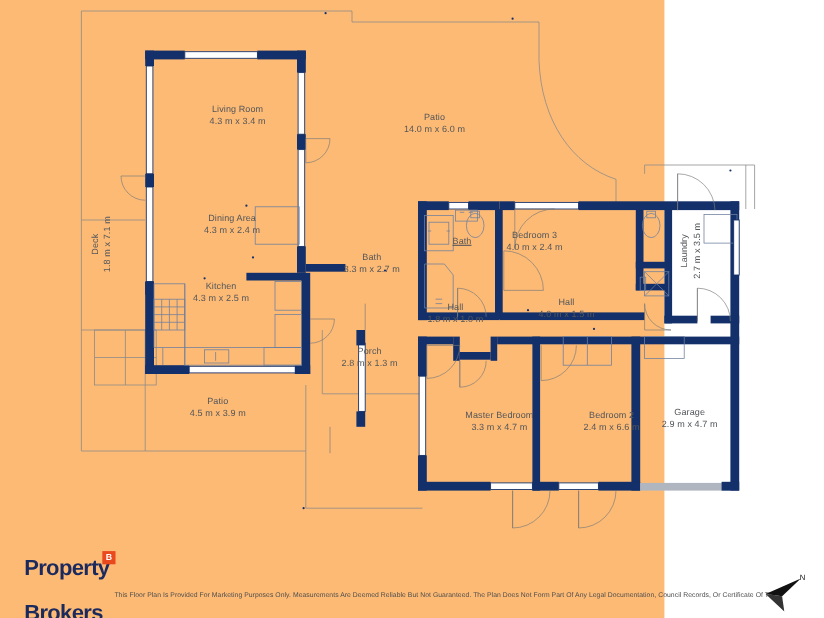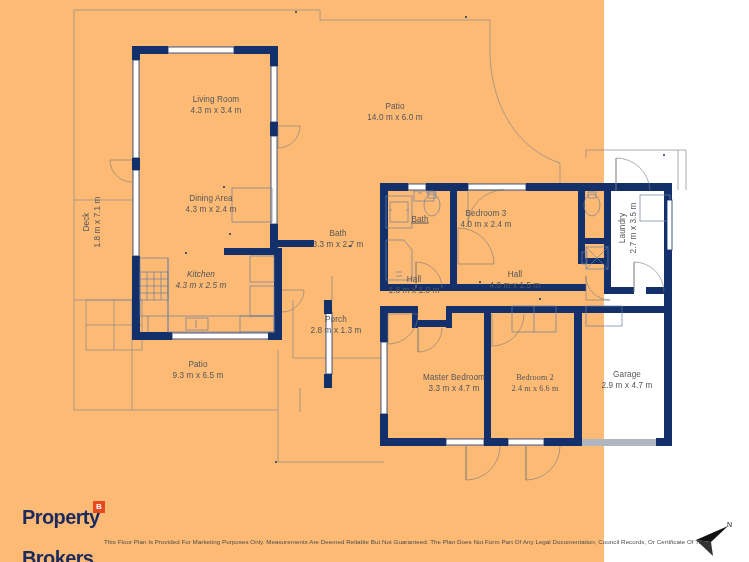--- a/index.html
+++ b/index.html
@@ -340,21 +340,21 @@
   <div class="room-label" style="left:211px; top:204px; transform:translate(-50%,-50%);">
     <span class="r-name">Dining Area</span>
     <span class="r-dims">4.3 m x 2.4 m</span>
   </div>
 
   <div class="room-label vertical" style="left:92px; top:222px; transform:translate(-50%,-50%) rotate(-90deg);">
     <span class="r-name">Deck</span>
     <span class="r-dims">1.8 m x 7.1 m</span>
   </div>
 
-  <div class="room-label" style="left:201px; top:280px; transform:translate(-50%,-50%);font-style:italic;">
+  <div class="room-label" style="left:201px; top:266px; transform:translate(-50%,-50%);">
     <span class="r-name">Kitchen</span>
     <span class="r-dims">4.3 m x 2.5 m</span>
   </div>
 
   <div class="room-label" style="left:338px; top:239px; transform:translate(-50%,-50%);">
     <span class="r-name">Bath</span>
     <span class="r-dims">3.3 m x 2.7 m</span>
   </div>
 
   <div class="room-label" style="left:420px; top:219px; transform:translate(-50%,-50%);text-decoration:underline;">
@@ -382,29 +382,29 @@
     <span class="r-dims">4.0 m x 1.5 m</span>
   </div>
 
   <div class="room-label" style="left:336px; top:325px; transform:translate(-50%,-50%);">
     <span class="r-name">Porch</span>
     <span class="r-dims">2.8 m x 1.3 m</span>
   </div>
 
   <div class="room-label" style="left:198px; top:370px; transform:translate(-50%,-50%);">
     <span class="r-name">Patio</span>
-    <span class="r-dims">9.3 m x 6.5 m</span>
+    <span class="r-dims">4.5 m x 3.9 m</span>
   </div>
 
   <div class="room-label" style="left:454px; top:383px; transform:translate(-50%,-50%);">
     <span class="r-name">Master Bedroom</span>
     <span class="r-dims">3.3 m x 4.7 m</span>
   </div>
 
-  <div class="room-label" style="left:535px; top:383px; transform:translate(-50%,-50%);font-family:Liberation Serif, serif;">
+  <div class="room-label" style="left:556px; top:383px; transform:translate(-50%,-50%);">
     <span class="r-name">Bedroom 2</span>
     <span class="r-dims">2.4 m x 6.6 m</span>
   </div>
 
   <div class="room-label" style="left:627px; top:380px; transform:translate(-50%,-50%);">
     <span class="r-name">Garage</span>
     <span class="r-dims">2.9 m x 4.7 m</span>
   </div>
 
   <div class="logo">

